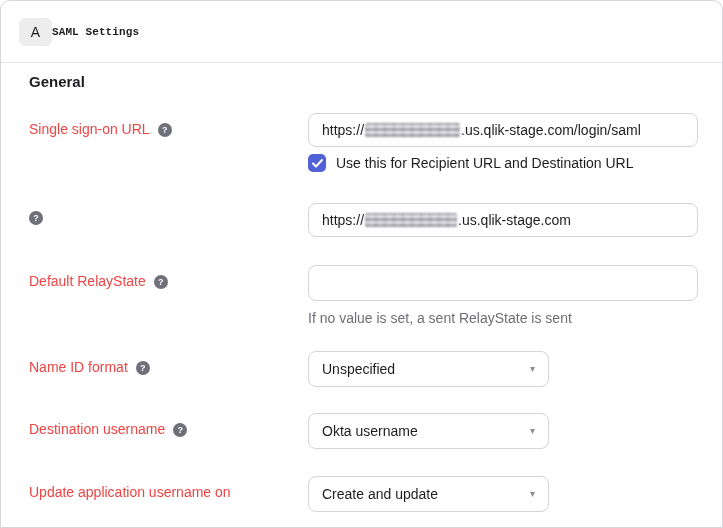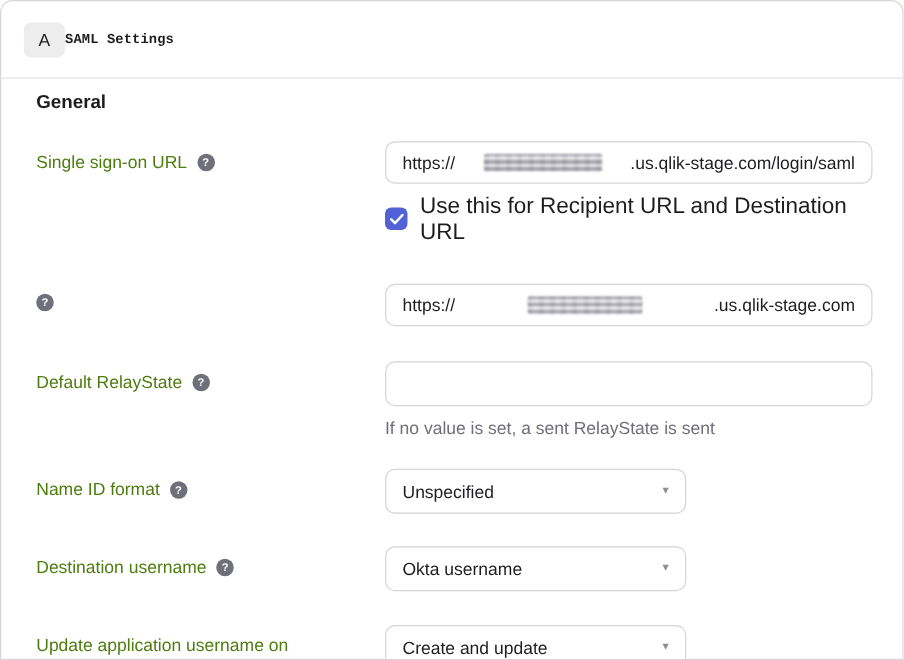--- a/index.html
+++ b/index.html
@@ -68,21 +68,21 @@
     width: 279px;
     padding-top: 8px;
     display: flex;
     align-items: center;
     gap: 8px;
     flex-shrink: 0;
   }
   .field-label {
     font-size: 14px;
     line-height: 17px;
-    color: #4d7c0f;
+    color: #ef4444;
   }
   .help-icon {
     display: inline-flex;
     align-items: center;
     justify-content: center;
     width: 14px;
     height: 14px;
     border-radius: 50%;
     background: #70707a;
     color: #ffffff;
@@ -98,21 +98,20 @@
     height: 34px;
     border: 1px solid #d4d4d9;
     border-radius: 8px;
     background: #ffffff;
     display: flex;
     align-items: center;
     padding: 0 13px;
     font-size: 14px;
     white-space: nowrap;
     overflow: hidden;
-    justify-content: space-between;
   }
   .text-input.tall { height: 36px; }
   input.text-input {
     display: block;
     font-family: "Liberation Sans", "DejaVu Sans", sans-serif;
     color: #1d1d21;
     outline: none;
   }
   .redacted {
     display: inline-block;
@@ -139,21 +138,21 @@
     height: 18px;
     border-radius: 5px;
     background: #5062d6;
     display: inline-flex;
     align-items: center;
     justify-content: center;
     cursor: pointer;
     flex-shrink: 0;
   }
   .checkbox svg { display: block; }
-  .checkbox-label { font-size: 18px; }
+  .checkbox-label { font-size: 14px; }
   .hint {
     margin-top: 8px;
     font-size: 14px;
     line-height: 18px;
     color: #6e6e78;
   }
   .select {
     box-sizing: border-box;
     position: relative;
     width: 241px;

